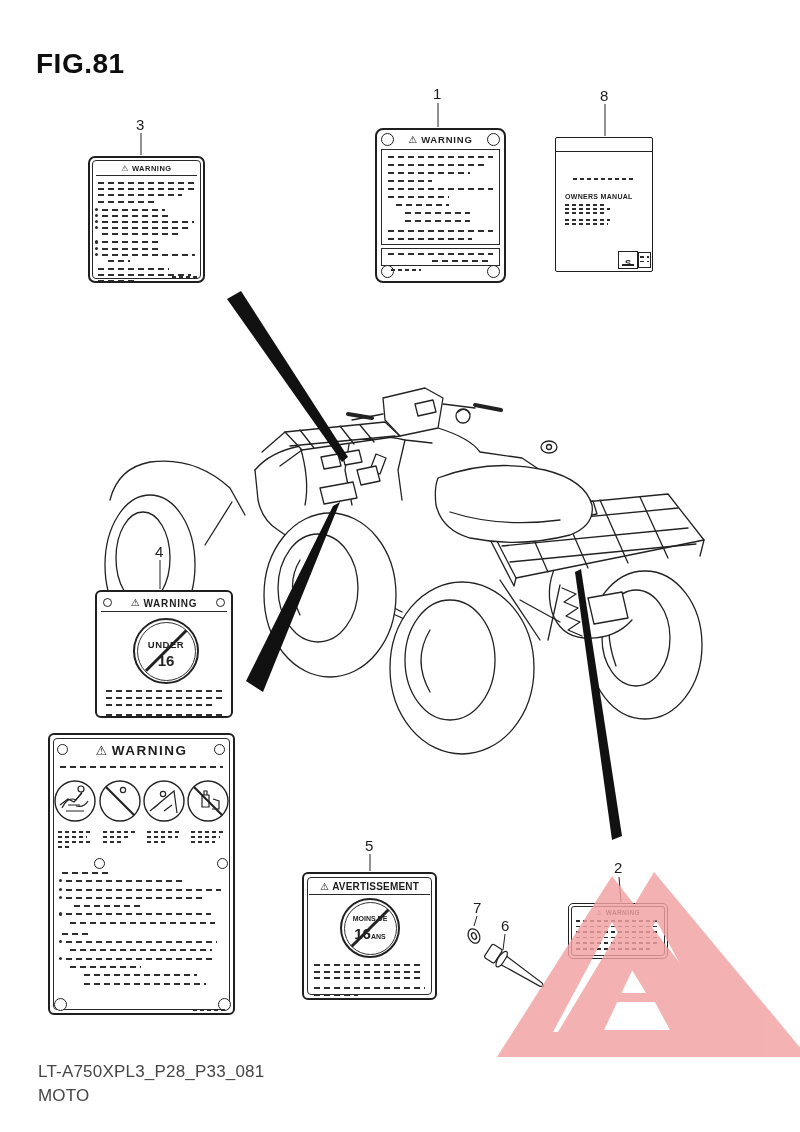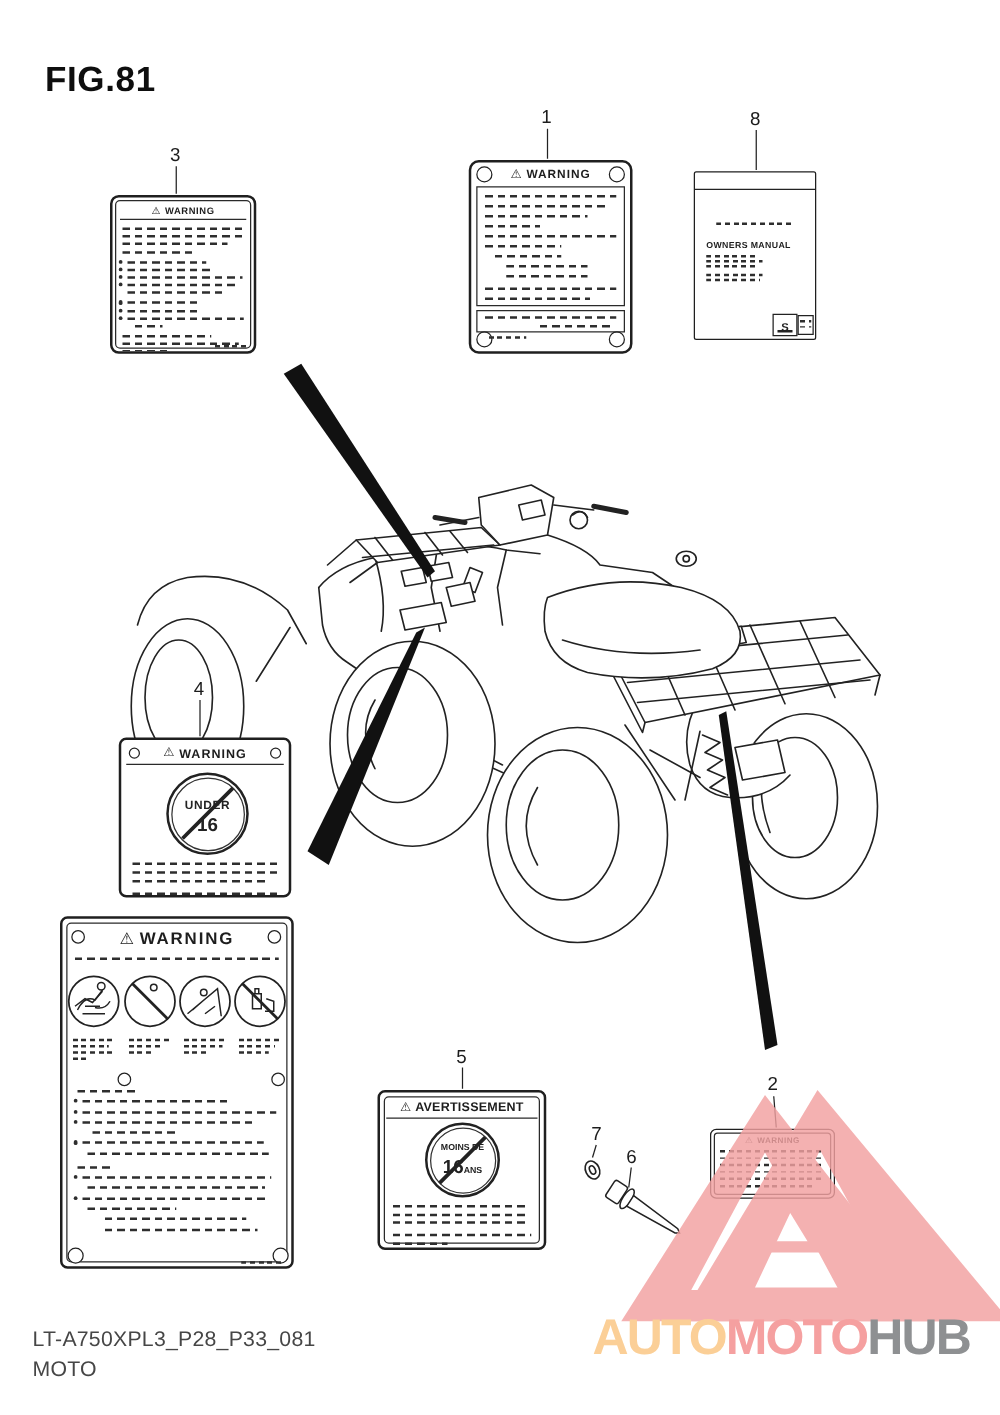--- a/index.html
+++ b/index.html
@@ -20,21 +20,21 @@
   .dot{position:relative;}
   .dot::before{content:"";position:absolute;left:-7px;top:-1px;width:3.2px;height:3.2px;
                border-radius:50%;background:#2e2e2e;}
   .hole{position:absolute;border:1.6px solid #222;border-radius:50%;background:#fff;box-sizing:border-box;}
   .prohib{position:absolute;border:2.6px solid #222;border-radius:50%;box-sizing:border-box;text-align:center;}
   .prohib .inner{position:absolute;inset:1.5px;border:1px solid #333;border-radius:50%;}
   .prohib .slash{position:absolute;left:50%;top:4%;width:2.6px;height:92%;background:#222;
                  transform:translateX(-50%) rotate(45deg);transform-origin:center;}
   .wm-text{position:absolute;left:474px;top:1048px;font-size:40px;font-weight:bold;
            letter-spacing:-1.5px;z-index:5;white-space:nowrap;}
-  .footer{position:absolute;left:26px;font-size:17px;color:#464646;letter-spacing:.2px;}
+  .footer{position:absolute;left:38px;font-size:17px;color:#464646;letter-spacing:.2px;}
   svg{position:absolute;left:0;top:0;}
   #atv{z-index:1;} #wmtri{z-index:4;}
 </style>
 </head>
 <body>
 
 <div id="canvas">
 
   <div class="figtitle">FIG.81</div>
 
@@ -345,20 +345,17 @@
   </div>
 
   <svg id="wmtri" width="800" height="1132" viewBox="0 0 800 1132">
     <g opacity="0.82" fill="#f2a1a1" fill-rule="evenodd">
       <path d="M654,872 L808,1057 L543,1057 Z M656,920 L716,1030 L604,1030 Z"></path>
       <path d="M612,876 L753,1057 L497,1057 Z M612,922 L671,1032 L553,1032 Z"></path>
       <path d="M627,943 L664,1002 L590,1002 Z M627,962 L646,993 L608,993 Z"></path>
     </g>
   </svg>
 
-  <div class="wm-text">
-    <span style="color:#fbcf97">AUTO</span><span style="color:#f5a0a0">MOTO</span><span style="color:#8e9092">HUB</span>
-  </div>
 
   <div class="footer" style="top:1062px">LT-A750XPL3_P28_P33_081</div>
   <div class="footer" style="top:1086px">MOTO</div>
 
 </div>
 
 </body></html>

